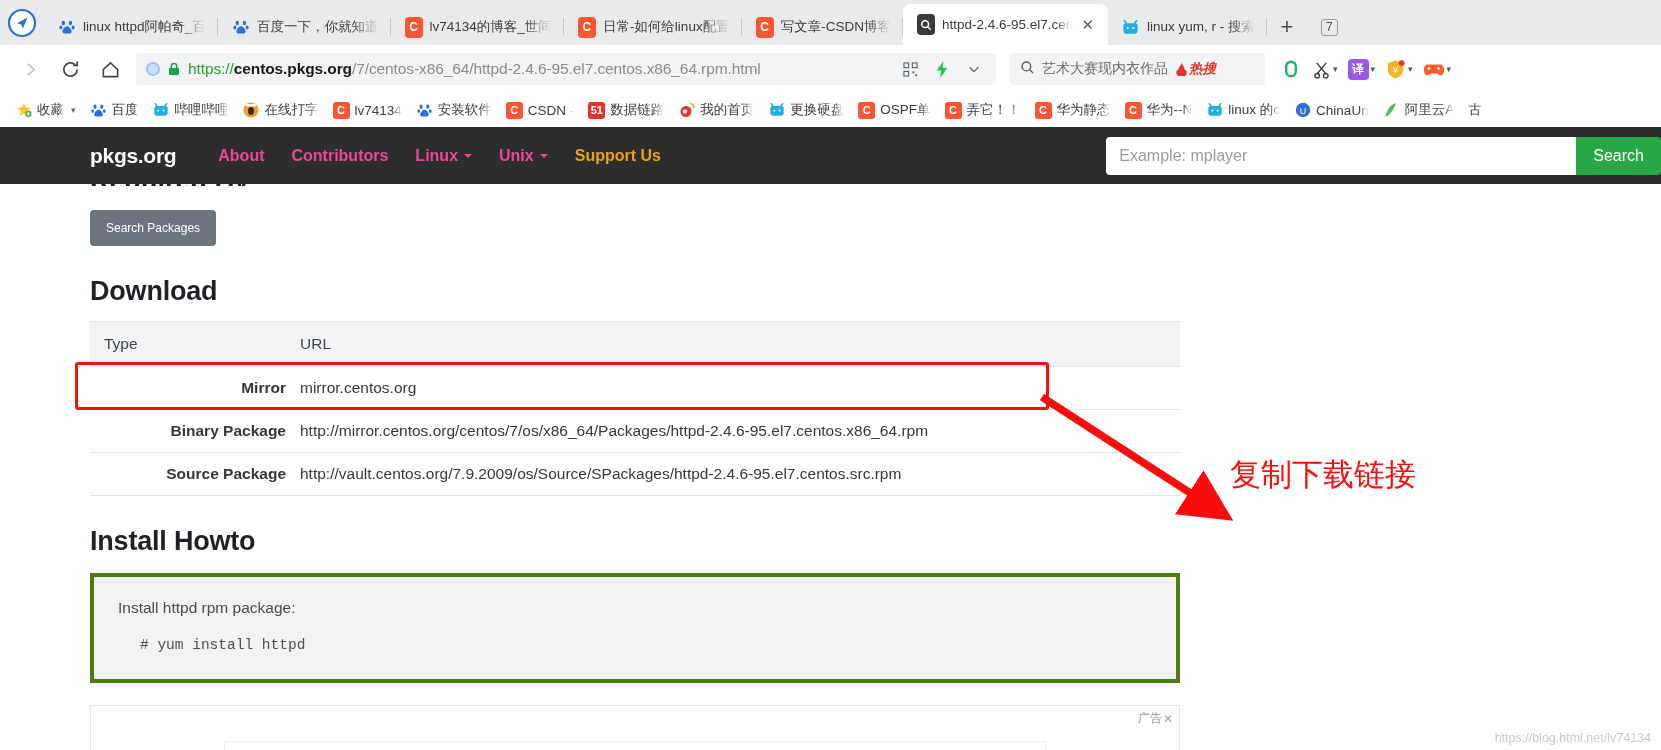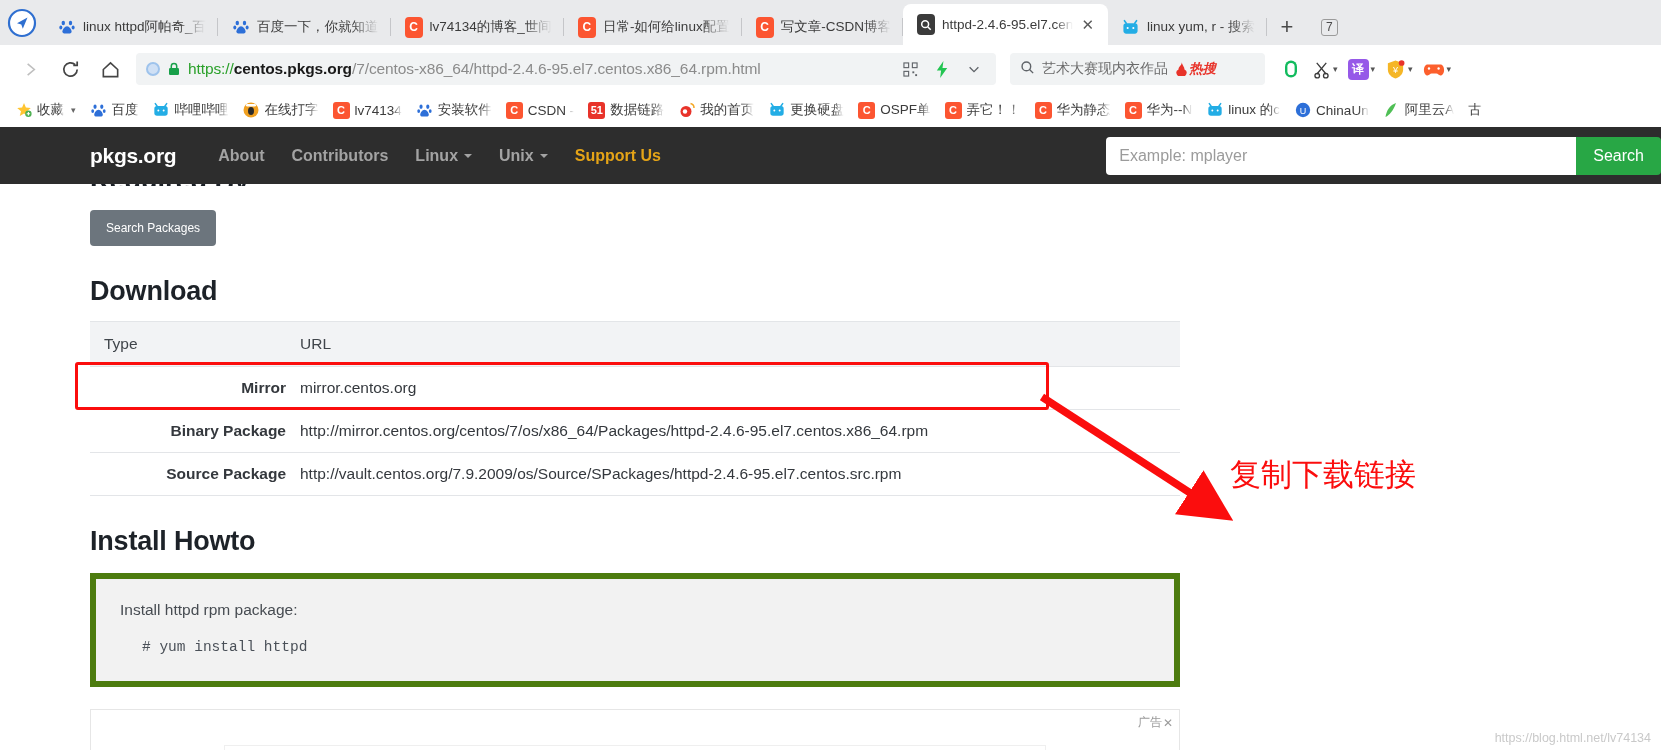--- a/index.html
+++ b/index.html
@@ -305,21 +305,21 @@
     margin-right: 42px;
     letter-spacing: -0.3px;
   }
   .nav-links {
     display: flex;
     align-items: center;
     gap: 27px;
     font-size: 16px;
   }
   .nav-links a {
-    color: #a3a3a3;
+    color: #ec4899;
     text-decoration: none;
     display: flex;
     align-items: center;
     gap: 4px;
     font-weight: 600;
   }
   .nav-links a.support {
     color: #e5a417;
   }
   .caret-dn {
@@ -417,21 +417,21 @@
     color: #34383d;
     vertical-align: middle;
   }
   table.dl td.k { font-weight: bold; width: 182px; text-align: right; }
   table.dl td.v { color: #34383d; }
 
   .howto-box {
     margin: 16px 0 0 90px;
     width: 1090px;
     background: #f2f2f2;
-    border: 6px solid #4d7c0f;
+    border: 4px solid #4d7c0f;
     box-sizing: border-box;
     padding: 22px 24px 26px 24px;
   }
   .howto-line {
     font-size: 15.5px;
     color: #474c52;
     margin-bottom: 20px;
   }
   .howto-cmd {
     font-family: "Liberation Mono", "DejaVu Sans Mono", monospace;

